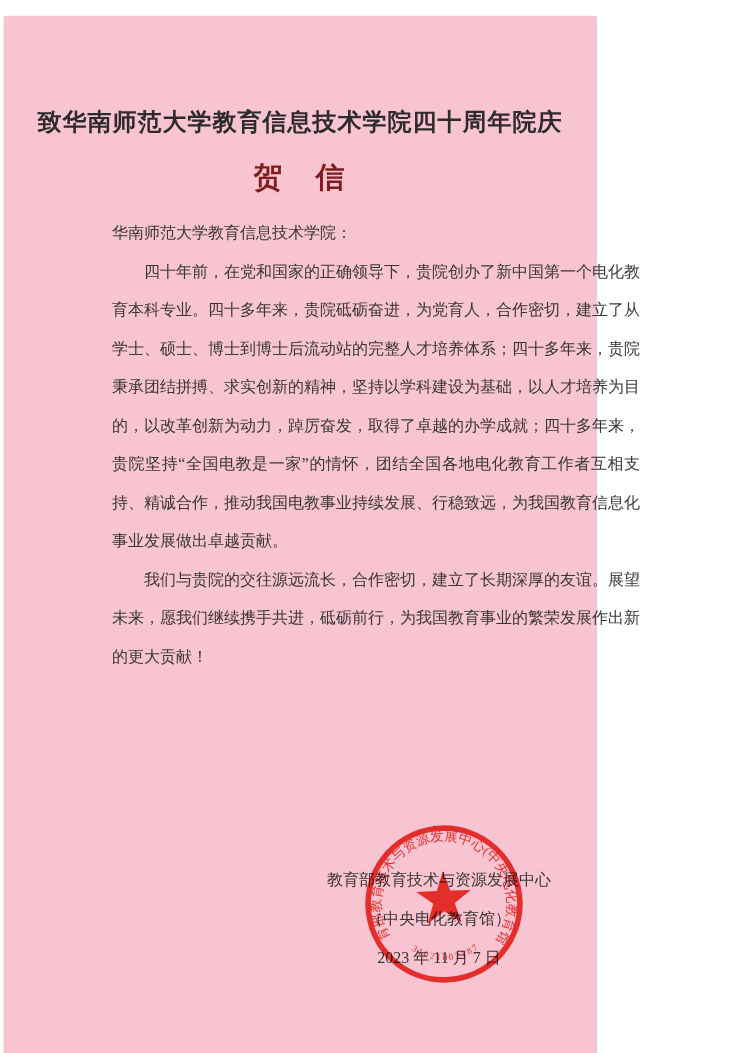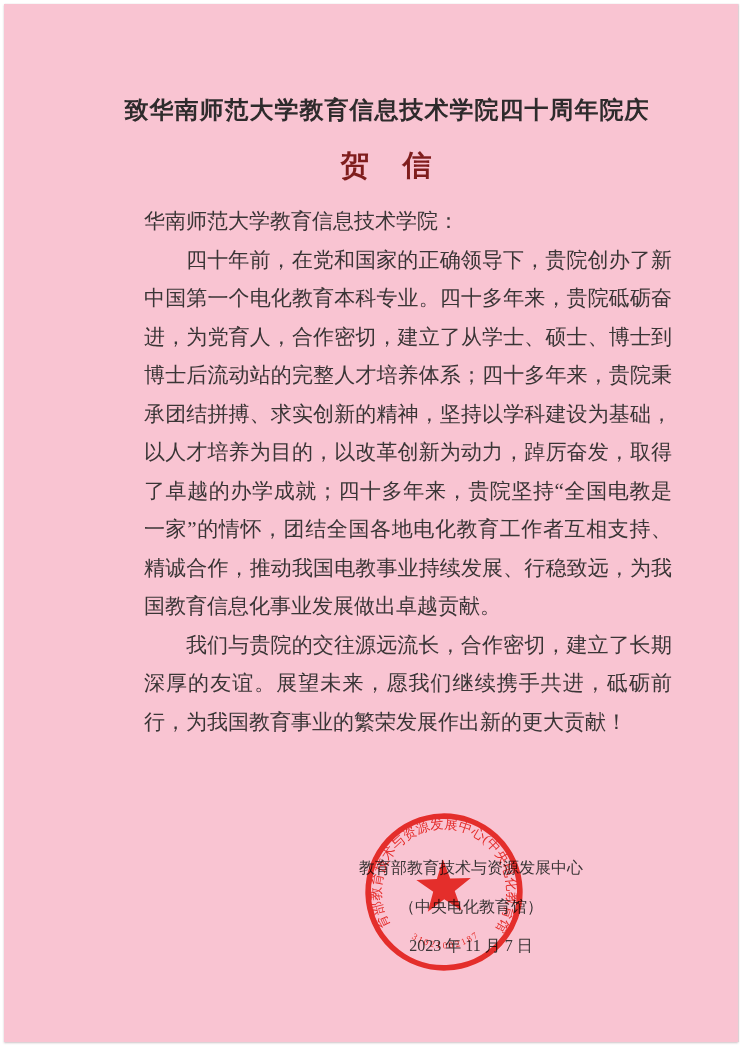--- a/index.html
+++ b/index.html
@@ -5,25 +5,24 @@
   * { margin: 0; padding: 0; box-sizing: border-box; }
   html, body { width: 744px; height: 1053px; }
   body {
     background: #ffffff;
     font-family: "Liberation Serif", "DejaVu Serif", serif;
     position: relative;
     overflow: hidden;
   }
   .paper {
     position: absolute;
-    left: 4px; top: 4px;
-    width: 734px; height: 1038px;
+    left: 4px; top: 16px;
+    width: 592px; height: 1038px;
     background: #f9c4d2;
     box-shadow: 0 1px 2px rgba(120,90,100,.35), 1px 0 1px rgba(120,90,100,.18);
-    padding-left: 32px;
   }
   .title-line {
     margin-top: 90px;
     text-align: center;
     font-family: "Liberation Sans", "DejaVu Sans", sans-serif;
     font-weight: bold;
     font-size: 24px;
     letter-spacing: 1px;
     color: #2e2b2c;
   }
@@ -34,21 +33,21 @@
     font-weight: bold;
     font-size: 29px;
     letter-spacing: 2px;
     color: #7f1d1d;
   }
   .letter-body {
     margin: 16px 0 0 108px;
     width: 528px;
     height: 614px;
     overflow: hidden;
-    font-size: 21px;
+    font-size: 16px;
     line-height: 38.5px;
     color: #3a3536;
     text-align: justify;
   }
   .letter-body p { text-indent: 2em; }
   .letter-body p.salutation { text-indent: 0; }
   .signature {
     margin: 32px 0 0 270px;
     width: 330px;
     text-align: center;

